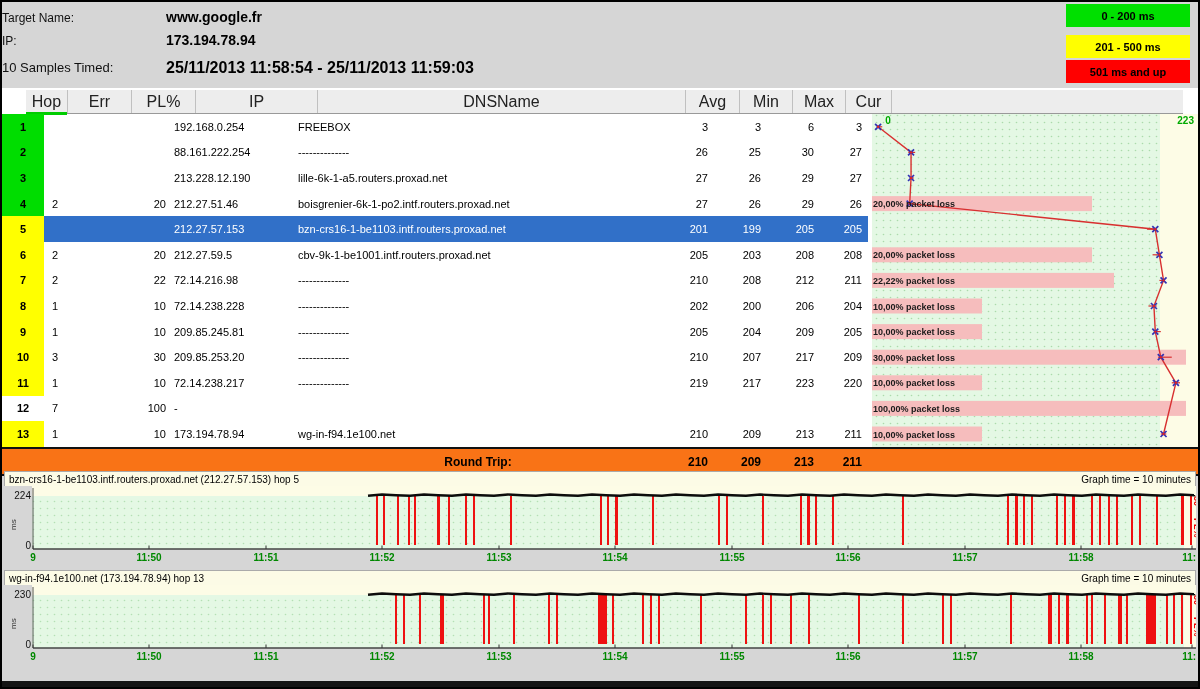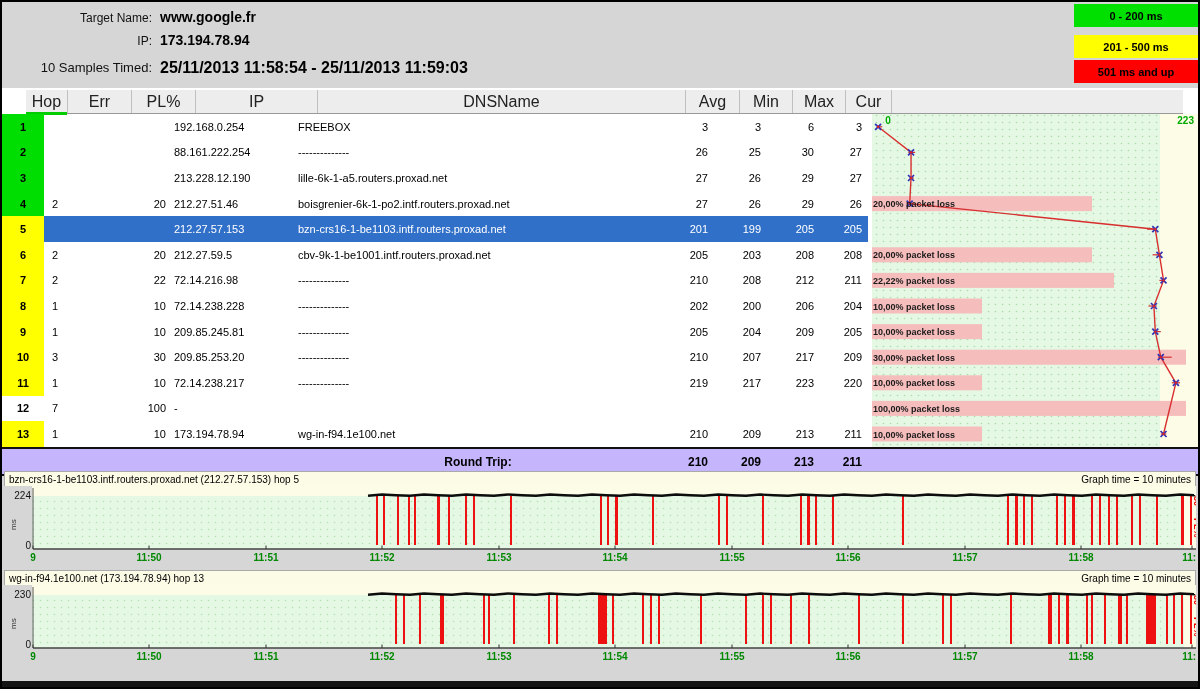--- a/index.html
+++ b/index.html
@@ -1,23 +1,23 @@
 <!DOCTYPE html>
 <html><head>
 <meta charset="utf-8">
 <style>
   html,body{margin:0;padding:0;background:#777;}
   *{box-sizing:border-box;}
   #frame{position:relative;width:1200px;height:689px;background:#d6d6d6;border:2px solid #000;
          overflow:hidden;font-family:"Liberation Sans",sans-serif;-webkit-font-smoothing:none;}
   
-  .hdr-label{position:absolute;left:0;width:150px;text-align:right;font-size:12px;color:#111;}
-  .hdr-value{position:absolute;left:158px;font-size:14px;font-weight:bold;color:#000;}
+  .hdr-label{position:absolute;left:0;width:150px;text-align:left;font-size:12px;color:#111;}
+  .hdr-value{position:absolute;left:164px;font-size:14px;font-weight:bold;color:#000;}
   
-  #legend{position:absolute;top:2px;right:0;width:124px;}
+  #legend{position:absolute;top:2px;right:8px;width:124px;}
   .legend-item{height:23px;margin-bottom:2px;display:flex;align-items:center;justify-content:center;
                font-size:11px;font-weight:bold;color:#000;}
   
   #table-bg{position:absolute;left:0;top:86px;width:1196px;height:359px;background:#fff;}
   #thead{position:absolute;left:0;top:88px;width:1157px;height:24px;background:#ededed;display:flex;
          border-bottom:1px solid #999;font-size:16px;color:#222;margin-left:24px;}
   .th{display:flex;align-items:center;justify-content:center;border-right:1px solid #c0c0c0;height:100%;position:relative;}
   #hop-underline{position:absolute;left:0px;bottom:-2px;width:41px;height:3px;background:#00cc00;}
   #rows{position:absolute;left:0;top:112px;width:866px;}
   .row{display:flex;height:25.6px;align-items:center;font-size:11px;color:#000;}
@@ -28,21 +28,21 @@
   .c-err{width:64px;padding-left:8px;}
   .c-pl{width:64px;text-align:right;padding-right:6px;}
   .c-ip{width:122px;padding-left:2px;}
   .c-dns{width:368px;padding-left:4px;}
   .c-avg{width:54px;text-align:right;padding-right:8px;}
   .c-min{width:53px;text-align:right;padding-right:8px;}
   .c-max{width:53px;text-align:right;padding-right:8px;}
   .c-cur{width:46px;text-align:right;padding-right:6px;}
   #hopgraph{position:absolute;left:866px;top:112px;width:330px;height:333px;}
   
-  #roundtrip{position:absolute;left:0;top:445px;width:1196px;height:29px;background:#c4b5fd;
+  #roundtrip{position:absolute;left:0;top:445px;width:1196px;height:29px;background:#f97316;
              border-top:2px solid #111;border-bottom:2px solid #111;display:flex;align-items:center;
              font-size:12px;font-weight:bold;color:#000;}
   .rt-spacer{width:292px;}
   .rt-label{width:368px;text-align:center;}
   
   #bottom{position:absolute;left:0;top:467px;width:1196px;padding-top:2px;}
   .tl{margin:0 2px 5px 2px;}
   .tl-head{display:flex;justify-content:space-between;background:#fcfbe6;border:1px solid #aaa;border-bottom:none;
            font-size:10px;line-height:13px;padding:1px 4px 0 4px;height:15px;color:#000;}
   .tl-xlabels{position:relative;height:13px;font-size:10px;font-weight:bold;color:#008800;overflow:hidden;}

